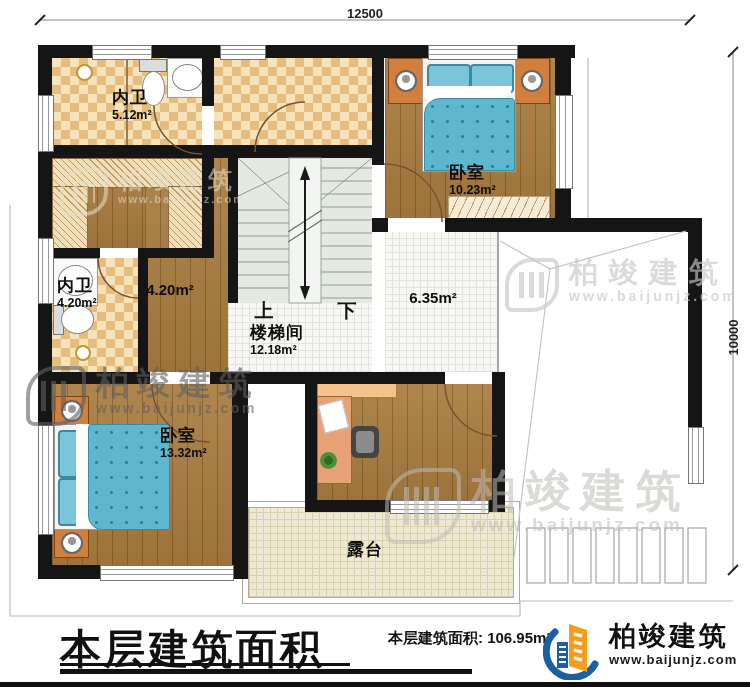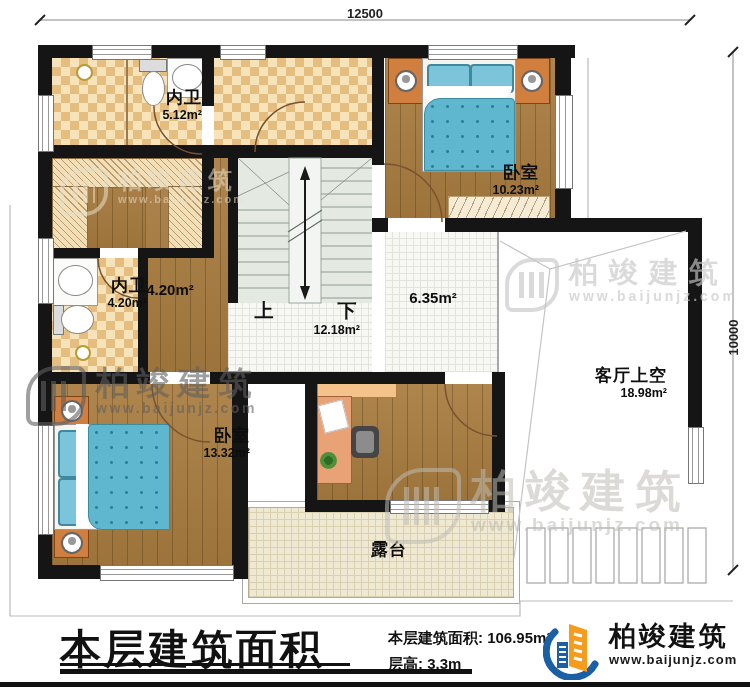--- a/index.html
+++ b/index.html
@@ -51,21 +51,21 @@
     background-size:15px 15px; border:1px solid #3d8aa0; }
   .sheet { background:#fff; }
   .rug { background-color:#f6ecd6;
     background-image: repeating-linear-gradient(115deg, rgba(150,120,70,.65) 0 1px, transparent 1px 8px);
     border:1px solid #b9a077; }
   .ward { background-color:#f2dfb8;
     background-image: repeating-linear-gradient(45deg, rgba(140,100,50,.55) 0 1px, transparent 1px 5px);
     border:1px solid #8a6a40; }
   .tank { background:#dcdcdc; border:1px solid #777; }
   
-  .rlabel { position:absolute; z-index:6; text-align:right; color:#0d0d0d; line-height:1.15; }
+  .rlabel { position:absolute; z-index:6; text-align:left; color:#0d0d0d; line-height:1.15; }
   .rlabel .nm { font-size:17px; font-weight:bold; letter-spacing:1px; }
   .rlabel .ar { font-size:12.5px; font-weight:bold; }
   .arealonely { position:absolute; z-index:6; font-size:15px; font-weight:bold; color:#0d0d0d; text-align:center; }
   .stairword { position:absolute; z-index:6; font-size:19px; font-weight:bold; color:#111; text-align:center; }
   .dimtext { position:absolute; z-index:6; font-size:13px; font-weight:bold; color:#222; text-align:center; }
   
   .wm { position:absolute; z-index:7; display:flex; align-items:flex-start; gap:10px; pointer-events:none; }
   .wm-g { position:relative; border:4px solid currentColor; border-radius:50% 14% 50% 14%; flex:none; }
   .wm-bars { position:absolute; inset:22%; background: repeating-linear-gradient(90deg, currentColor 0 5px, transparent 5px 10px); }
   .wm-t1 { font-weight:900; line-height:1; white-space:nowrap; }
@@ -262,27 +262,24 @@
   <div class="rlabel" style="left:449px;top:163px;width:90px">
     <div class="nm">卧室</div>
     <div class="ar">10.23m²</div>
   </div>
   <div class="rlabel" style="left:57px;top:276px;width:90px">
     <div class="nm">内卫</div>
     <div class="ar">4.20m²</div>
   </div>
   <div class="arealonely" style="left:140px;top:281px;width:60px">4.20m²</div>
   <div class="rlabel" style="left:250px;top:323px;width:110px">
+    <div class="nm">楼梯间</div>
     <div class="ar">12.18m²</div>
   </div>
   <div class="arealonely" style="left:400px;top:289px;width:66px">6.35m²</div>
-  <div class="rlabel" style="left:563px;top:366px;width:104px">
-    <div class="nm">客厅上空</div>
-    <div class="ar">18.98m²</div>
-  </div>
   <div class="rlabel" style="left:160px;top:426px;width:90px">
     <div class="nm">卧室</div>
     <div class="ar">13.32m²</div>
   </div>
   <div class="rlabel" style="left:347px;top:540px;width:60px">
     <div class="nm">露台</div>
   </div>
   <div class="stairword" style="left:248px;top:298px;width:32px">上</div>
   <div class="stairword" style="left:331px;top:298px;width:32px">下</div>
 
@@ -321,21 +318,20 @@
       <div class="wm-t1" style="font-size:45px;letter-spacing:10px">柏竣建筑</div>
       <div class="wm-t2" style="font-size:19px;letter-spacing:3px">www.baijunjz.com</div>
     </div>
   </div>
 
   <div class="tb-title">本层建筑面积</div>
   <div class="tb-line" style="left:60px;top:663px;width:290px;height:3px"></div>
   <div class="tb-line" style="left:60px;top:669px;width:412px;height:5px"></div>
   <div class="tb-info">
     <div><span>本层建筑面积:</span> <span>106.95m²</span></div>
-    <div><span>层高:</span> <span>3.3m</span></div>
   </div>
   <div class="logo">
     <svg width="62" height="60" viewBox="0 0 62 60">
       <path d="M 12 12 A 26 26 0 1 0 52 44" fill="none" stroke="#1b5fa5" stroke-width="7" stroke-linecap="round"></path>
       <polygon points="26,4 44,10 44,52 26,46" fill="#f59c1c"></polygon>
       <path d="M31 14 L39 16 M31 22 L39 24 M31 30 L39 32 M31 38 L39 40" stroke="#fff" stroke-width="3"></path>
       <rect x="14" y="22" width="11" height="26" fill="#1b5fa5"></rect>
       <path d="M16 27 h7 M16 32 h7 M16 37 h7 M16 42 h7" stroke="#fff" stroke-width="2"></path>
     </svg>
     <div>

